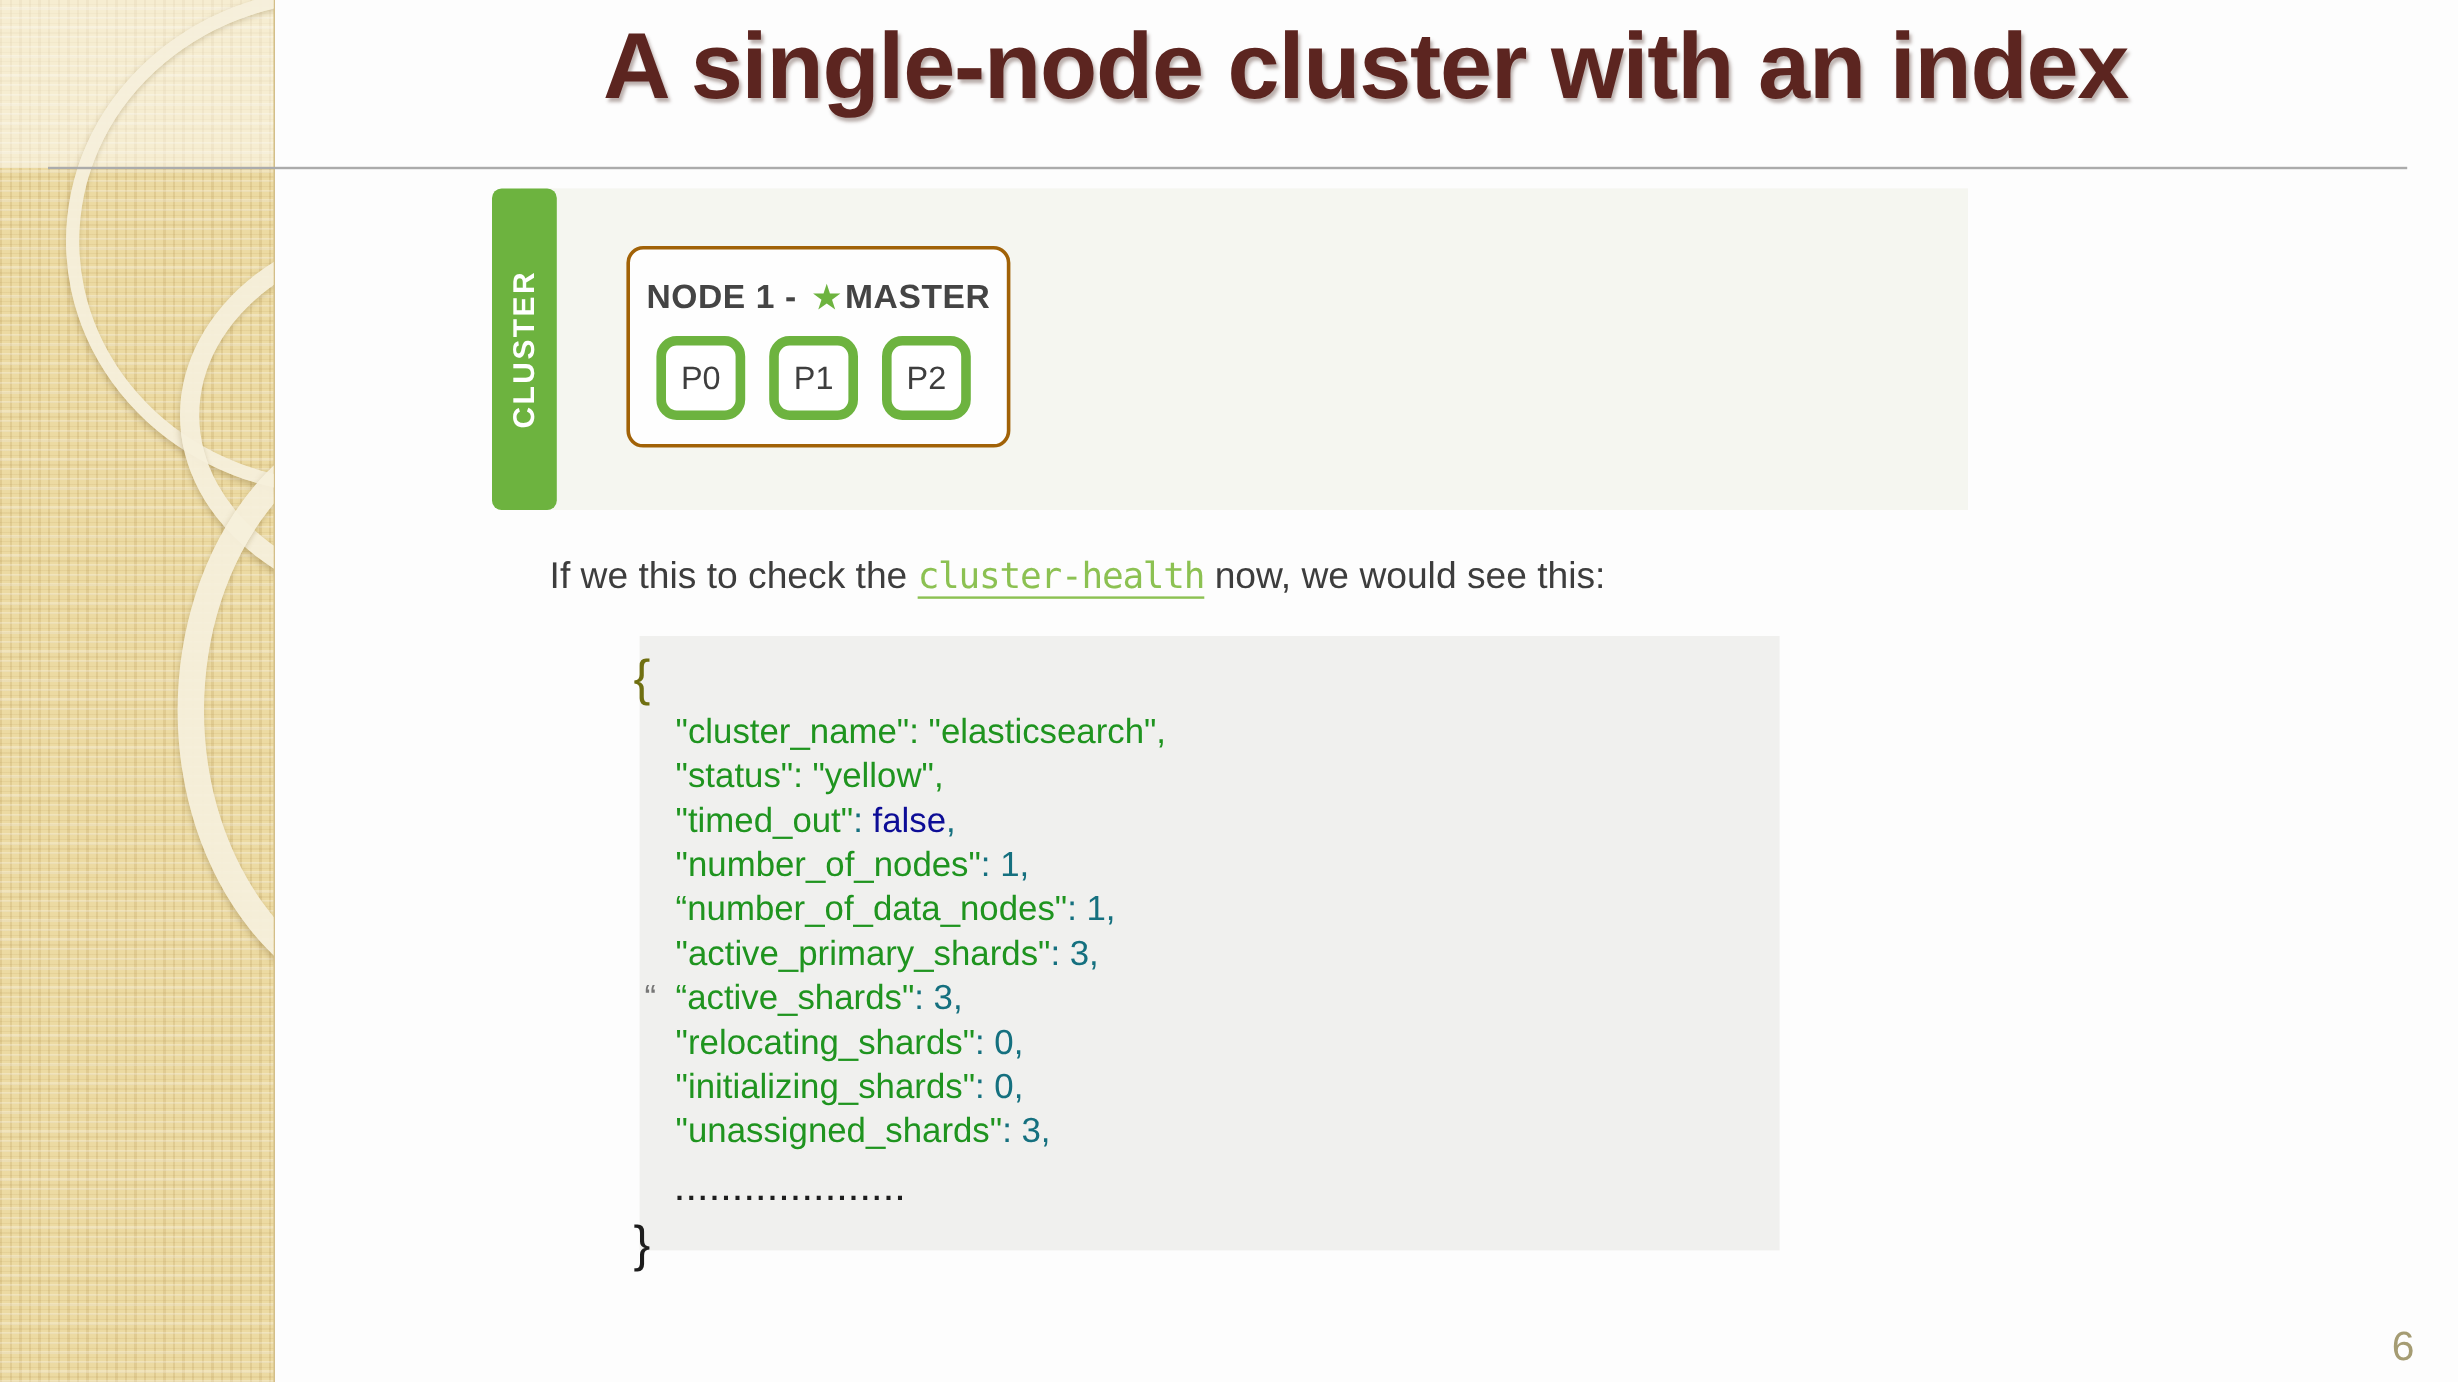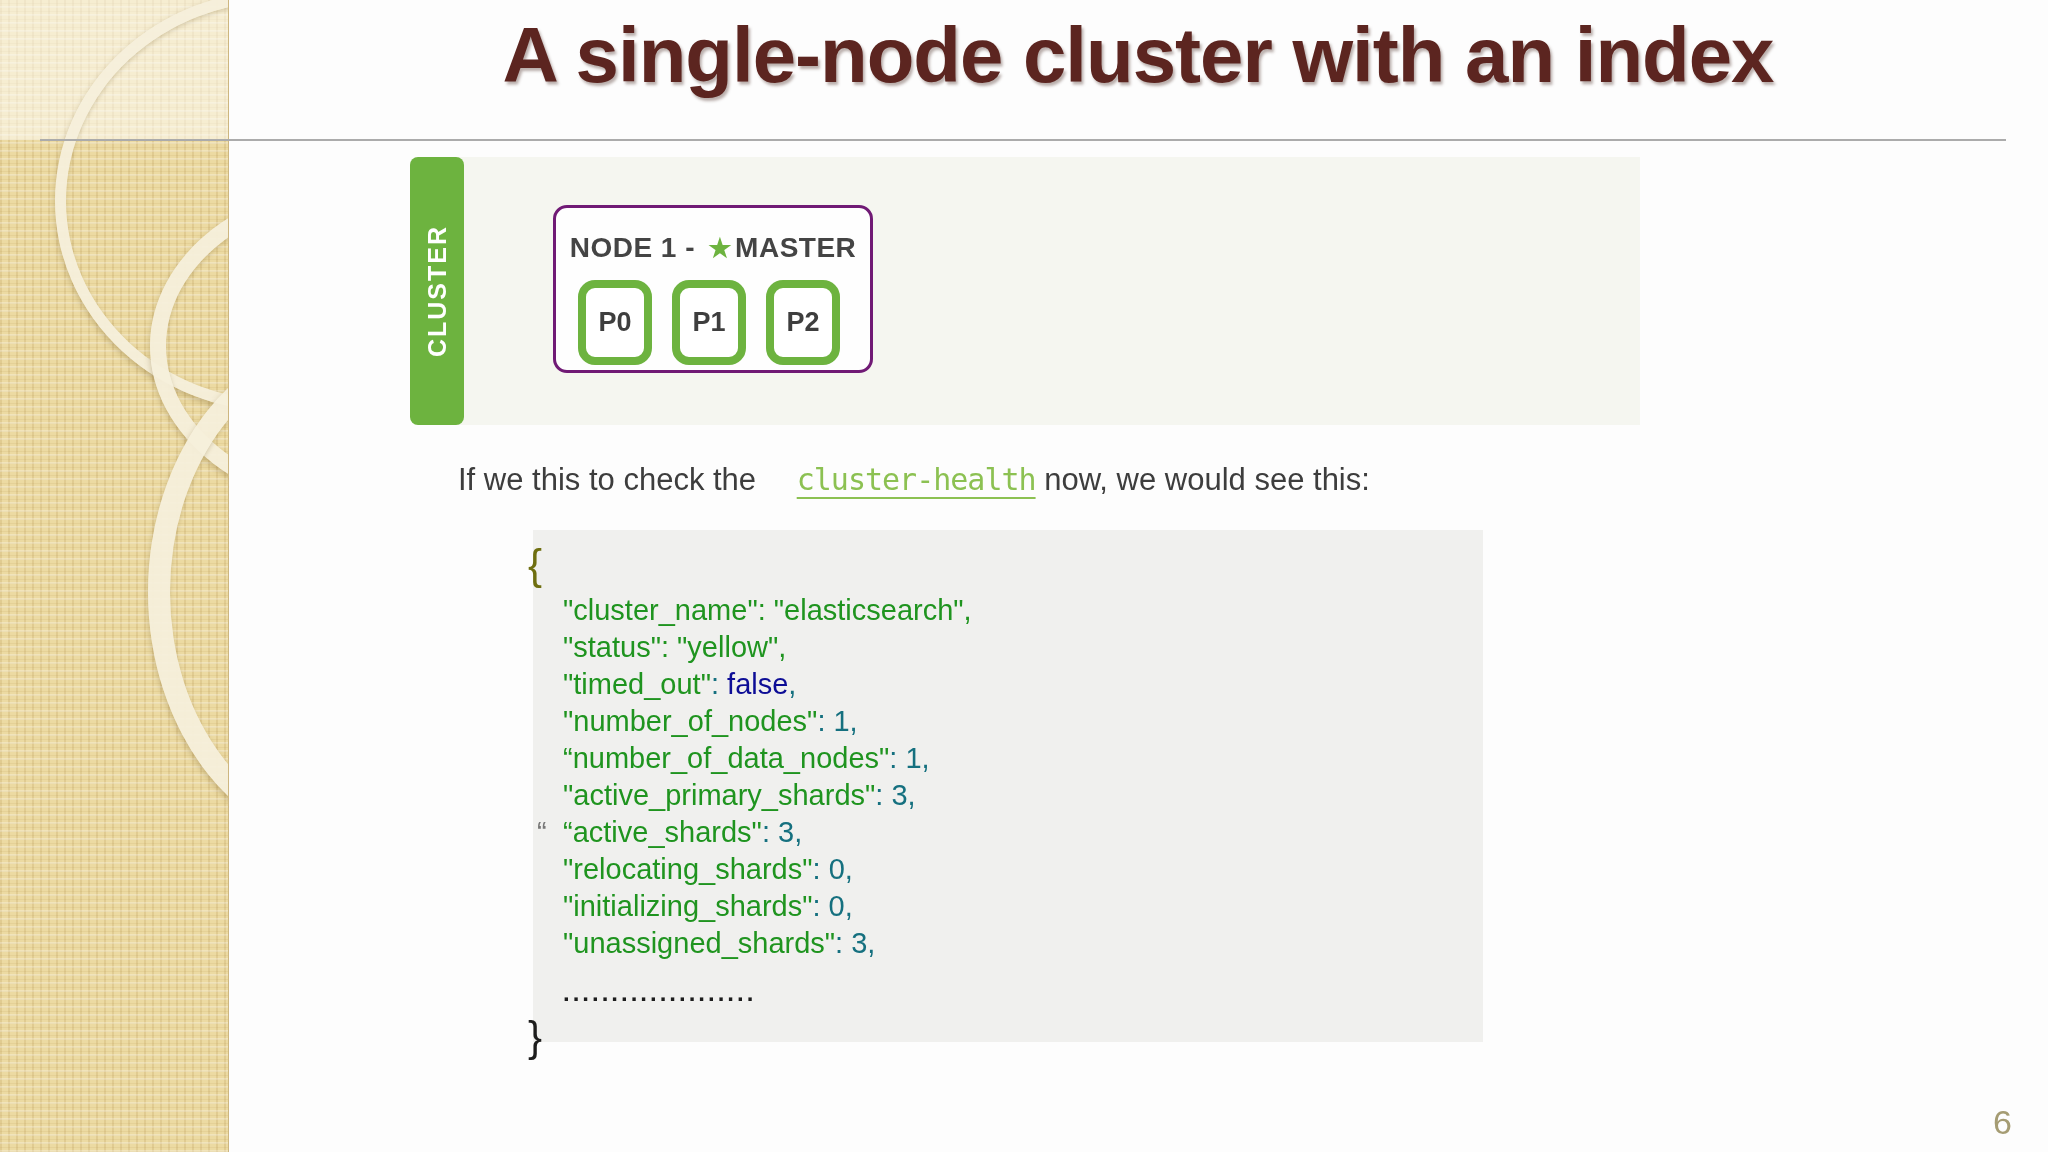--- a/index.html
+++ b/index.html
@@ -38,36 +38,36 @@
   .cluster-bar{
     position:absolute;left:410px;top:157px;width:54px;height:268px;background:#6db33f;
     border-radius:8px;display:flex;align-items:center;justify-content:center;z-index:2;
   }
   .cluster-bar span{
     writing-mode:vertical-rl;transform:rotate(180deg);
     color:#ffffff;font-weight:bold;font-size:25px;letter-spacing:2px;
   }
   .node-box{
     position:absolute;left:522px;top:205px;width:320px;height:168px;box-sizing:border-box;
-    background:#fefefe;border:3px solid #701a75;border-radius:14px;z-index:3;margin-left:31px;
+    background:#fefefe;border:3px solid #a16207;border-radius:14px;z-index:3;
   }
   .node-title{margin-top:24px;text-align:center;font-size:28px;font-weight:bold;color:#444;letter-spacing:.5px;}
   .node-title .star{color:#6db33f;font-size:26px;padding:0 3px 0 5px;}
   .shards-row{display:flex;gap:20px;padding-left:22px;margin-top:16px;}
   .shard-box{
-    width:74px;height:85px;box-sizing:border-box;background:#ffffff;
+    width:74px;height:70px;box-sizing:border-box;background:#ffffff;
     border:8px solid #6db33f;border-radius:17px;
     display:flex;align-items:center;justify-content:center;
-    font-size:27px;font-weight:bold;color:#3e3e3e;
+    font-size:27px;font-weight:normal;color:#3e3e3e;
   }
   
   .intro-line{position:absolute;left:458px;top:462px;font-size:31px;color:#3d3d3d;}
   .inline-code-link{
     font-family:"DejaVu Sans Mono",monospace;color:#8cc152;font-size:30px;letter-spacing:-1px;
-    text-decoration:underline;text-decoration-thickness:2px;text-underline-offset:7px;margin-left:32px;
+    text-decoration:underline;text-decoration-thickness:2px;text-underline-offset:7px;
   }
   
   .code-block{
     position:absolute;left:533px;top:530px;width:950px;height:512px;background:#f0f0ee;
     padding-top:8px;box-sizing:border-box;
   }
   .code-line{position:relative;padding-left:30px;font-size:29px;line-height:37px;white-space:pre;}
   .code-line.brace{padding-left:0;font-size:42px;line-height:54px;left:-5px;}
   .code-line.brace-end{padding-left:0;font-size:42px;line-height:50px;left:-5px;margin-top:4px;}
   .code-line.dots{margin-top:16px;font-weight:bold;letter-spacing:3px;font-size:24px;line-height:30px;}

